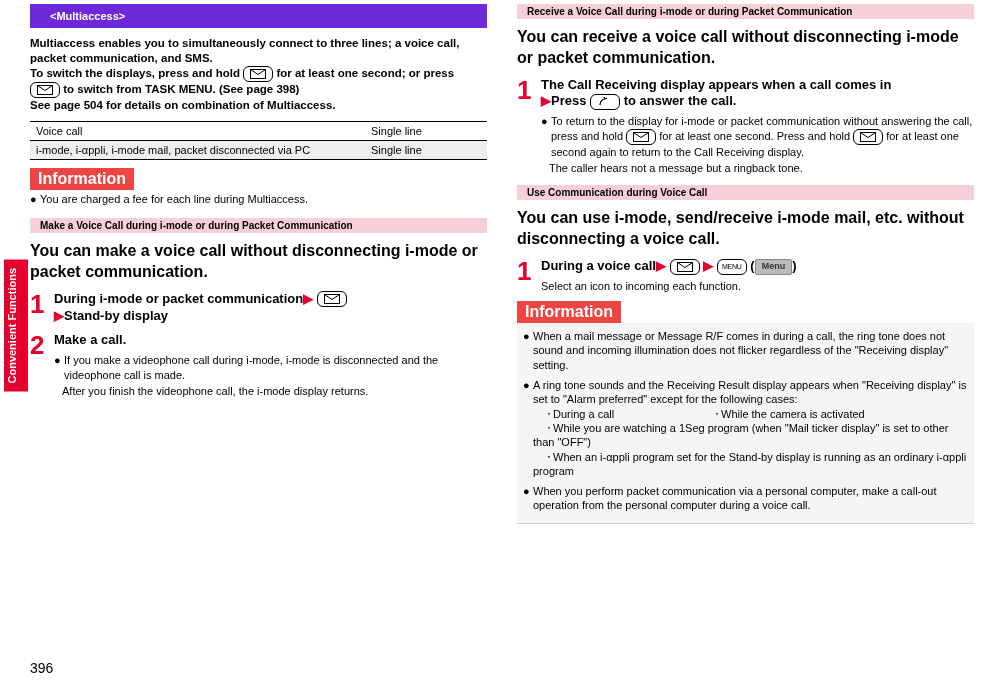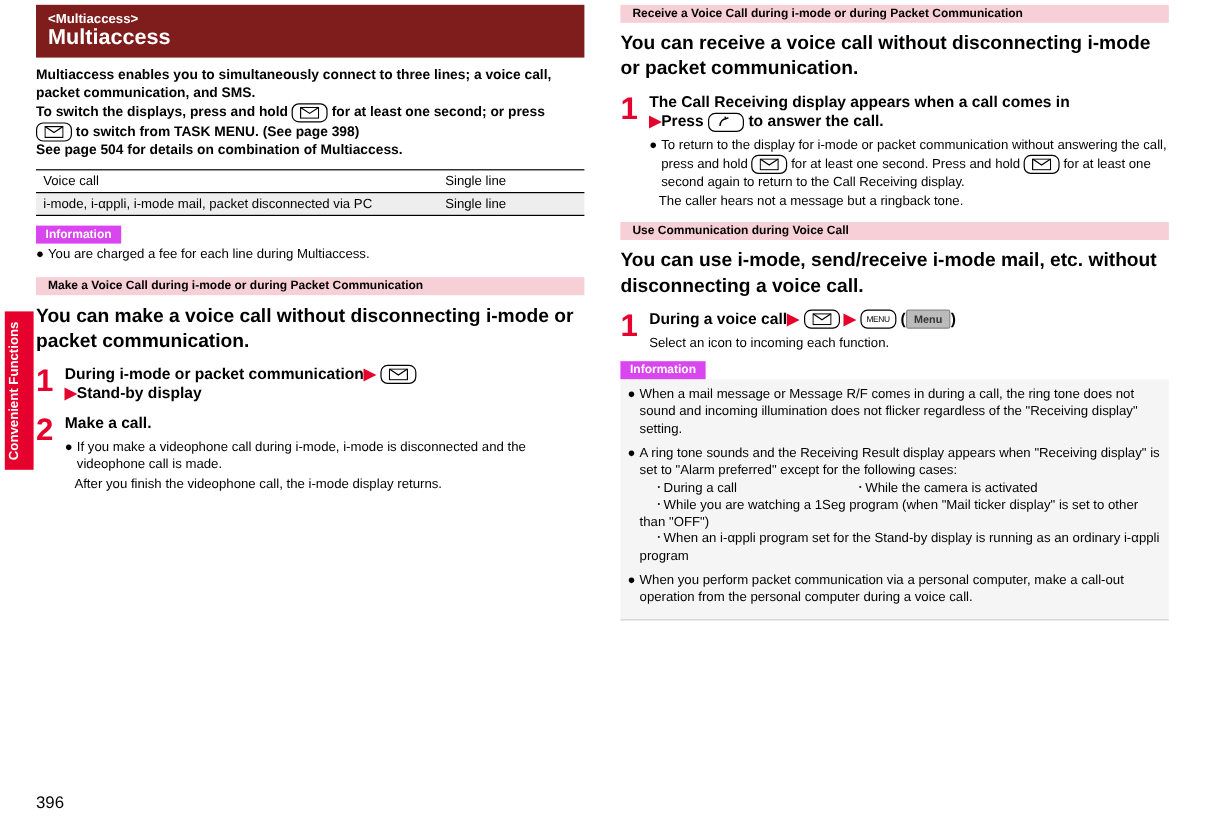--- a/index.html
+++ b/index.html
@@ -29,23 +29,23 @@
     background: #e6002d;
     color: #fff;
     font-weight: bold;
     font-size: 11px;
     writing-mode: vertical-rl;
     transform: rotate(180deg);
     padding: 8px 2px;
     text-align: center;
   }
   .red-header {
-    background: #7f1d1d;
+    background: #6d28d9;
     color: #fff;
-    padding: 6px 10px 6px 10px;
+    padding: 6px 10px 6px 20px;
     margin-bottom: 8px;
     border-radius: 0;
   }
   .red-header .tag {
     font-size: 11px;
     font-weight: bold;
   }
   .red-header .title {
     font-size: 18px;
     font-weight: bold;
@@ -80,24 +80,24 @@
   }
   table.lines td {
     border-top: 1px solid #000;
     border-bottom: 1px solid #000;
     padding: 3px 6px;
   }
   table.lines tr:nth-child(2) td { background: #eee; }
   table.lines td:last-child { width: 110px; }
   .info-label {
     display: inline-block;
-    background: #d946ef;
+    background: #ef4444;
     color: #fff;
     font-weight: bold;
-    font-size: 10px;
+    font-size: 16px;
     padding: 2px 8px;
     margin-bottom: 0;
   }
   .info-box {
     border-bottom: 1px solid rgba(0,0,0,0.15);
     padding-bottom: 6px;
     margin-bottom: 12px;
     background: #f5f5f5;
     padding:4px 6px;
   }
@@ -175,21 +175,20 @@
 </head>
 <body>
 
 <div class="sidebar-tab">Convenient Functions</div>
 
 <div class="page">
 
   <div class="col">
     <div class="red-header">
       <div class="tag">&lt;Multiaccess&gt;</div>
-      <div class="title">Multiaccess</div>
     </div>
 
     <div class="intro">
       <span>Multiaccess enables you to simultaneously connect to three lines; a voice call, packet communication, and SMS.</span><br>
       <span>To switch the displays, press and hold </span>
       <span class="icon-inline">
           <svg class="mail-svg" width="16" height="10" viewBox="0 0 16 10">
             <rect x="0.5" y="0.5" width="15" height="9" fill="none" stroke="#000" stroke-width="1"></rect>
             <path d="M0.5 0.5 L8 5.5 L15.5 0.5" fill="none" stroke="#000" stroke-width="1"></path>
           </svg>

